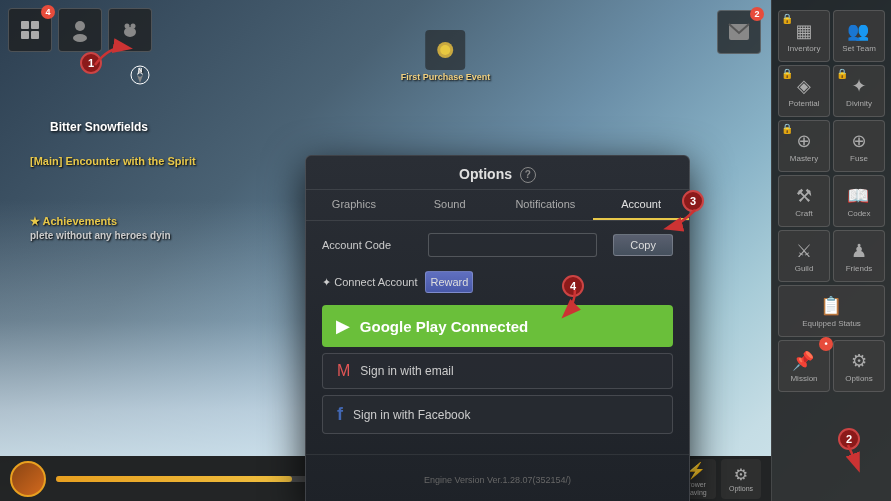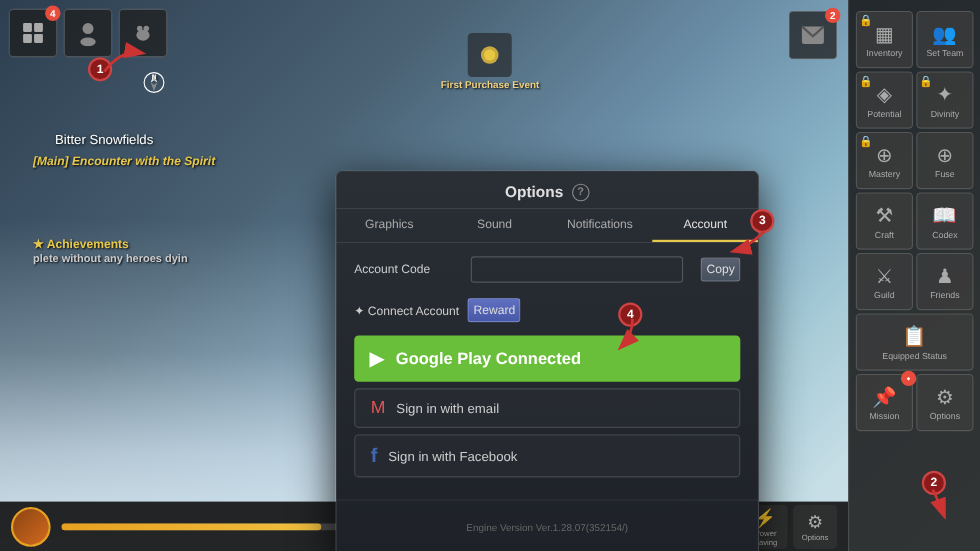--- a/index.html
+++ b/index.html
@@ -88,32 +88,31 @@
       font-size: 11px;
       font-weight: bold;
       text-shadow: 1px 1px 2px black;
     }
 
     .location-text {
       position: absolute;
       top: 120px; left: 50px;
       color: white;
       font-size: 12px;
-      font-weight: normal;
+      font-weight: bold;
       text-shadow: 1px 1px 3px black;
     }
 
     .quest-panel {
       position: absolute;
-      top: 141px; left: 30px;
+      top: 155px; left: 30px;
       color: #e8c84a;
       font-size: 11px;
       font-weight: bold;
       text-shadow: 1px 1px 2px black;
-      font-style: italic;
     }
 
     .quest-subtitle {
       color: #cccccc;
       font-size: 10px;
       font-weight: normal;
       margin-top: 2px;
     }
 
     .achievement-panel {
@@ -333,21 +332,21 @@
       height: 24px;
       background: rgba(40,44,50,0.8);
       border: 1px solid rgba(255,255,255,0.2);
       border-radius: 3px;
       color: #ccc;
       font-size: 11px;
       padding: 0 6px;
     }
 
     .copy-btn {
-      padding: 4px 4px;
+      padding: 4px 16px;
       background: linear-gradient(180deg, #5a6070, #45505d);
       border: 1px solid rgba(255,255,255,0.2);
       border-radius: 3px;
       color: #ddd;
       font-size: 11px;
       cursor: pointer;
     }
 
     .connect-account-row {
       display: flex;

